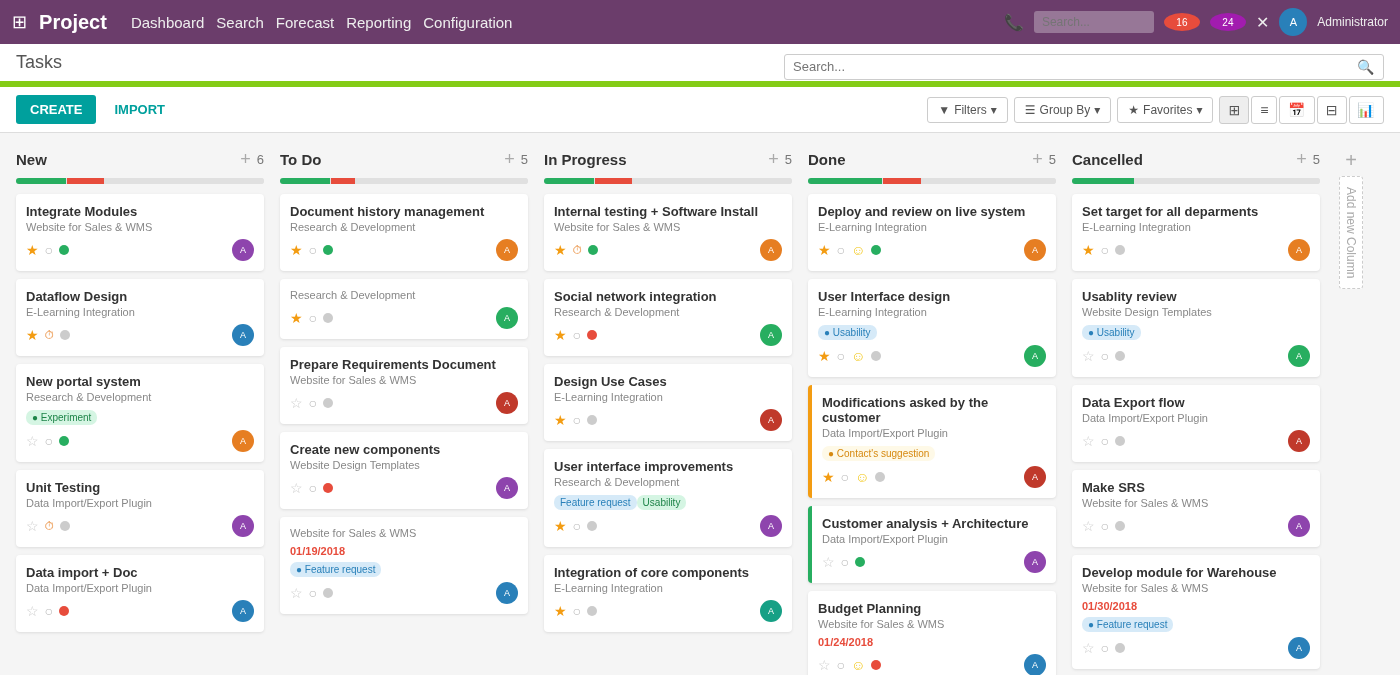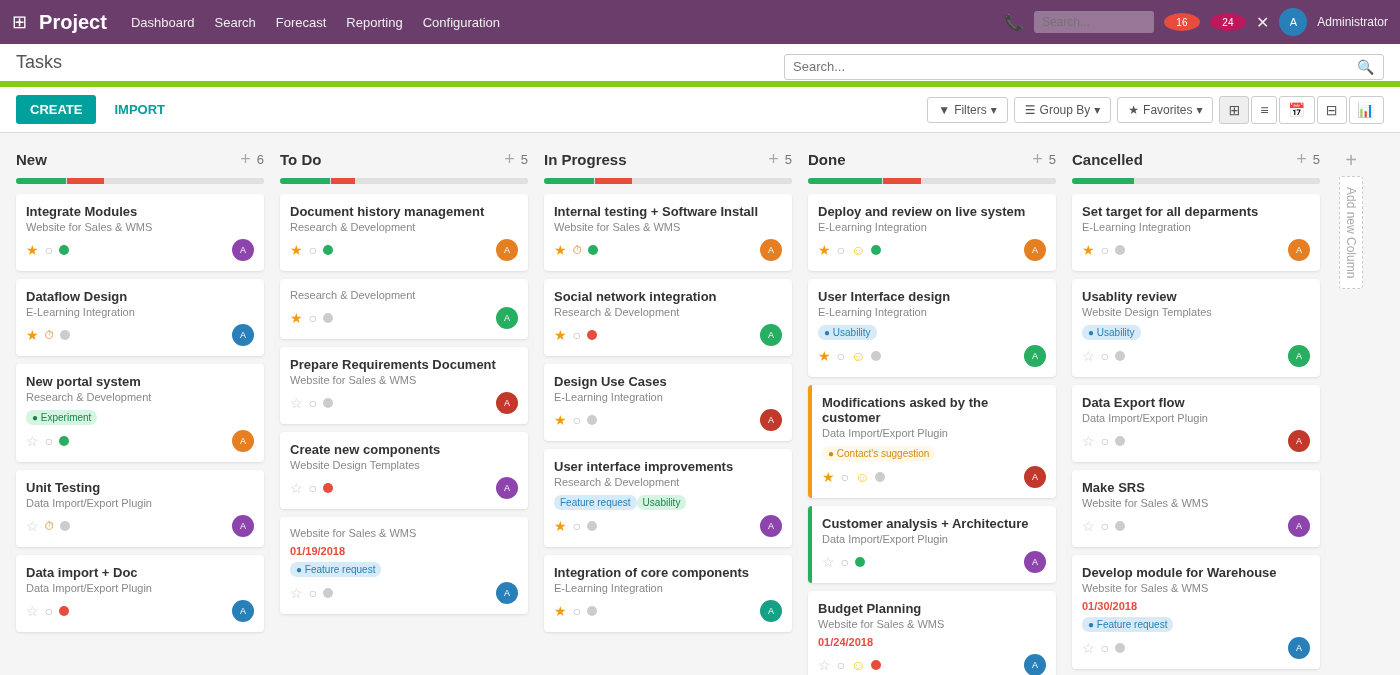--- a/index.html
+++ b/index.html
@@ -9,26 +9,26 @@
     .topnav {
       background: #6b3d6b;
       display: flex;
       align-items: center;
       padding: 0 12px;
       height: 44px;
       color: #fff;
     }
     .topnav-grid { font-size: 18px; margin-right: 12px; cursor: pointer; }
     .topnav-title { font-size: 20px; font-weight: bold; margin-right: 24px; }
-    .topnav-menu { display: flex; gap: 20px; font-size: 13px; }
+    .topnav-menu { display: flex; gap: 12px; font-size: 15px; }
     .topnav-menu span { cursor: pointer; color: #eee; }
     .topnav-right { margin-left: auto; display: flex; align-items: center; gap: 10px; }
     .topnav-search-bar { background: rgba(255,255,255,0.3); border: none; border-radius: 3px; padding: 4px 8px; color: #fff; width: 120px; font-size: 12px; }
     .badge { background: #e74c3c; color: #fff; border-radius: 50%; width: 36px; height: 18px; display: flex; align-items: center; justify-content: center; font-size: 10px; }
-    .badge-green { background: #be185d; }
+    .badge-green { background: #a21caf; }
     .avatar-sm { width: 28px; height: 28px; border-radius: 50%; background: #c0a; display: flex; align-items: center; justify-content: center; font-size: 11px; color: #fff; overflow: hidden; }
     .admin-label { font-size: 12px; color: #eee; }
 
     
     .subheader { padding: 8px 16px 0; background: #fff; border-bottom: 6px solid #84cc16; display: flex; align-items: center; justify-content: space-between; }
     .page-title { font-size: 18px; color: #555; font-weight: normal; padding-bottom: 8px; }
     .search-wrap { display: flex; align-items: center; border: 1px solid #ccc; border-radius: 3px; padding: 4px 8px; width: 600px; background: #fff; }
     .search-wrap input { border: none; outline: none; width: 100%; font-size: 13px; color: #999; }
     .search-icon { color: #999; font-size: 14px; }
 

